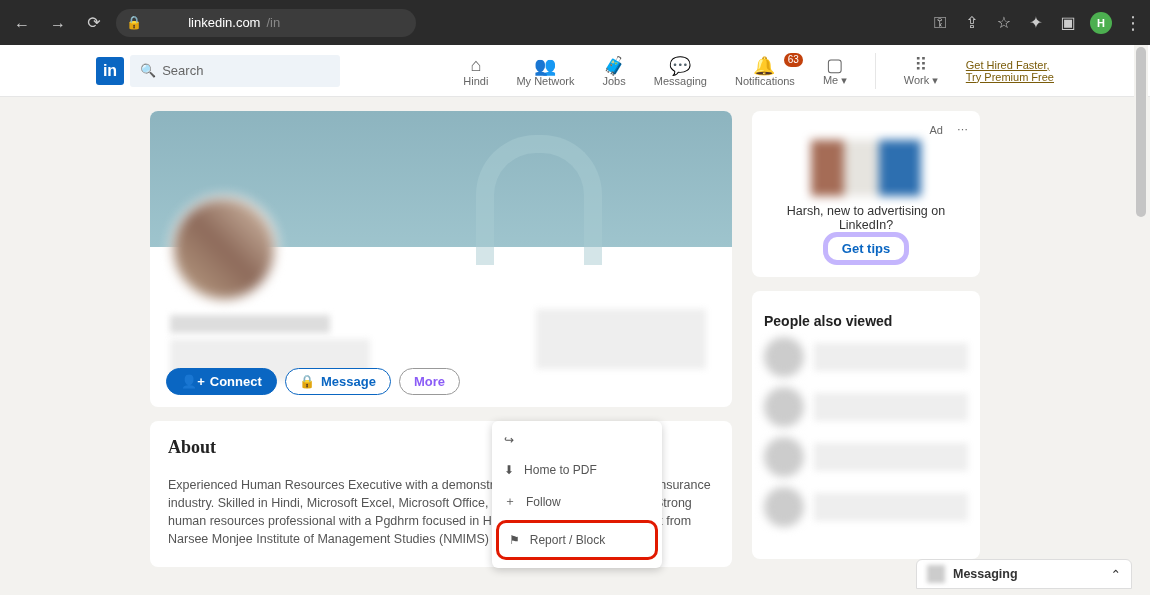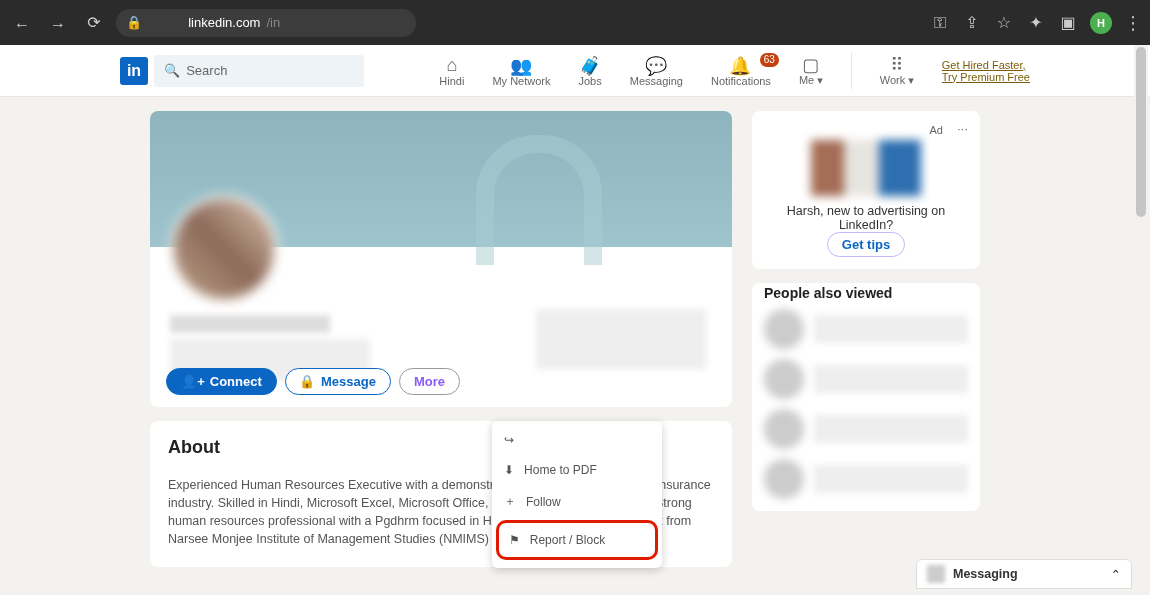--- a/index.html
+++ b/index.html
@@ -9,21 +9,21 @@
 .address-bar { flex: 0 0 300px; background: #3c3c3c; border-radius: 14px; height: 28px; display: flex; align-items: center; padding: 0 10px; color: #ccc; font-size: 13px; gap: 6px; }
 .address-domain { color: #fff; margin-left: 40px; }
 .address-path { color: #888; }
 .spacer { flex: 1; }
 .toolbar-icons { display: flex; gap: 12px; align-items: center; }
 .toolbar-icon { width: 20px; height: 20px; display:flex; align-items:center; justify-content:center; color: #ccc; }
 .avatar-circle { width: 22px; height: 22px; border-radius: 50%; background: #4caf50; color: #fff; font-size: 11px; display: flex; align-items: center; justify-content: center; font-weight: 600; }
 .three-dots { color: #ccc; font-size: 18px; }
 
 .viewport { background: #f3f2ef; height: 550px; position: relative; }
-.topnav { background: #fff; height: 52px; display: flex; align-items: center; padding: 0 120px; border-bottom: 1px solid #e6e6e6; }
+.topnav { background: #fff; height: 52px; display: flex; align-items: center; padding: 0 96px; border-bottom: 1px solid #e6e6e6; }
 .logo { width: 28px; height: 28px; background: #0a66c2; color: #fff; font-weight: 700; font-size: 16px; border-radius: 3px; display: flex; align-items: center; justify-content: center; }
 .search { margin-left: 6px; background: #eef3f8; height: 32px; width: 210px; border-radius: 3px; display: flex; align-items: center; padding: 0 10px; color: #666; font-size: 13px; gap: 6px; }
 .nav-items { display: flex; margin-left: auto; gap: 28px; align-items: center; }
 .nav-item { display: flex; flex-direction: column; align-items: center; font-size: 11px; color: #666; position: relative; cursor: pointer; }
 .nav-icon { font-size: 18px; height: 20px; }
 .badge { position: absolute; top: -2px; right: -8px; background: #c2410c; color: #fff; font-size: 10px; border-radius: 8px; padding: 0 4px; height: 14px; display: flex; align-items: center; }
 .divider { width: 1px; height: 36px; background: #e6e6e6; }
 .premium-links { display: flex; flex-direction: column; font-size: 11px; color: #7a5c0a; text-decoration: underline; }
 
 .content { display: flex; gap: 20px; padding: 14px 150px; }
@@ -42,31 +42,31 @@
 .btn { border-radius: 16px; font-size: 13px; font-weight: 600; padding: 5px 14px; display: flex; align-items: center; gap: 5px; cursor: pointer; }
 .btn-primary { background: #0a66c2; color: #fff; border: 1px solid #0a66c2; }
 .btn-outline { background: #fff; color: #0a66c2; border: 1px solid #0a66c2; }
 .btn-muted { background: #fff; color: #8b5cf6; border: 1px solid #999; }
 
 .dropdown { position: absolute; left: 342px; top: 310px; width: 170px; background: #fff; border-radius: 6px; box-shadow: 0 2px 8px rgba(0,0,0,0.2); padding: 4px 0; z-index: 20; }
 .dropdown-item { display: flex; align-items: center; gap: 10px; padding: 8px 12px; font-size: 12px; color: #555; cursor: pointer; }
 .dropdown-item.last { border: 3px solid #e11900; border-radius: 10px; margin: 2px 4px 4px; padding: 10px 10px; }
 
 .about-card { margin-top: 14px; padding: 16px 18px 18px; }
-.about-title { font-size: 18px; font-weight: 600; margin-bottom: 18px; color: #222; }
+.about-title { font-size: 18px; font-weight: 600; margin-bottom: 18px; color: #222; font-family: Liberation Serif, serif; }
 .about-text { font-size: 12.5px; color: #555; line-height: 1.45; }
 
 .ad-card { padding: 12px; font-size: 12px; text-align: center; }
 .ad-top { display:flex; justify-content:flex-end; gap:14px; color:#666; font-size:11px; align-items:center;}
 .ad-sub { color: #777; font-size: 11px; margin: 4px 12px 8px; }
 .ad-img { width: 110px; height: 56px; margin: 4px auto 8px; background: #ccc; filter: blur(5px); background-image: linear-gradient(90deg,#a56c56 30%,#e6e4df 30% 62%,#2d6fb0 62%);}
 .ad-line { font-size: 12.5px; color: #333; }
-.tips-btn { border: 1px solid #c4b5fd; color: #0a66c2; background: #fff; font-size: 13px; font-weight: 600; padding: 4px 14px; border-radius: 14px; cursor: pointer; }
-
-.pav-card { padding: 2px 12px; }
+.tips-btn { border: 5px solid #c4b5fd; color: #0a66c2; background: #fff; font-size: 13px; font-weight: 600; padding: 4px 14px; border-radius: 14px; cursor: pointer; }
+
+.pav-card { padding: 22px 12px; }
 .pav-title { font-size: 14px; font-weight: 600; color: #222; margin-bottom: 8px; }
 .pav-row { display: flex; gap: 10px; margin-bottom: 10px; align-items: center; }
 .pav-av { width: 40px; height: 40px; border-radius: 50%; background: #ccc; filter: blur(4px); }
 .pav-txt { flex:1; height: 28px; background: #eee; filter: blur(3px);}
 
 .messaging { position: absolute; right: 18px; bottom: 6px; width: 216px; height: 30px; background: #fff; border: 1px solid #ddd; border-radius: 6px 6px 0 0; display: flex; align-items: center; padding: 0 10px; gap: 8px; font-size: 12.5px; color: #333; }
 .msg-av { width: 18px; height: 18px; background: #ccc; filter: blur(2px);}
 .scrollbar { position:absolute; right:2px; top:0; width:14px; height:100%; background:#f3f2ef; }
 .scroll-thumb { width:10px; height:170px; background:#c5c5c5; margin:2px auto 0; border-radius:5px; }
 </style>

